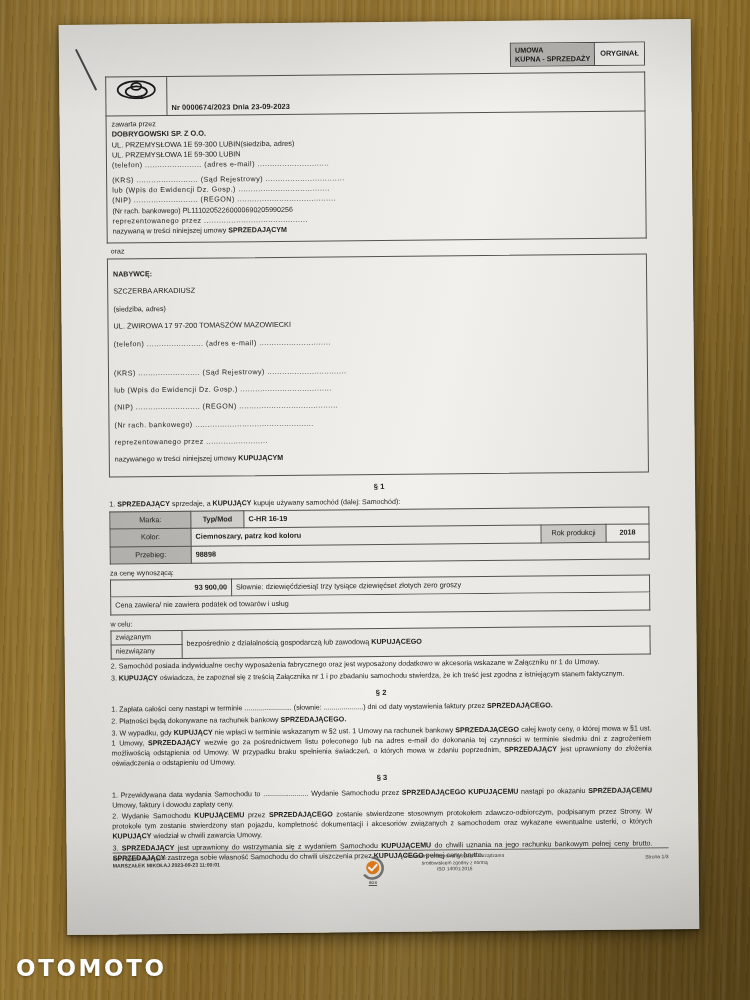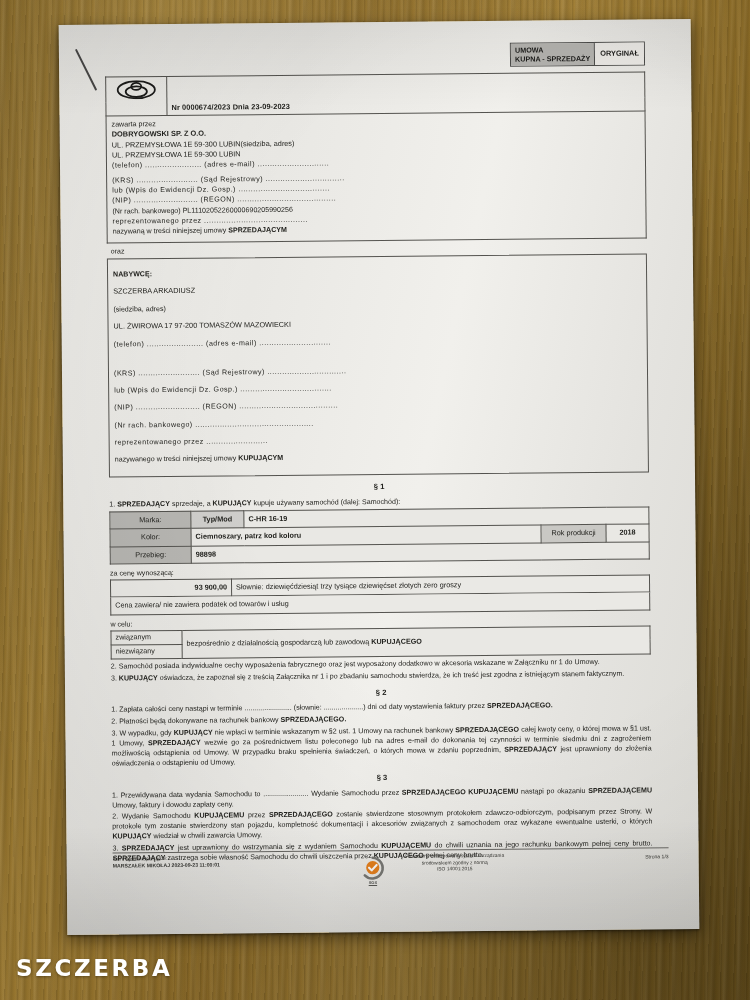--- a/index.html
+++ b/index.html
@@ -275,13 +275,13 @@
         <path d="M13 2.6 A10.4 10.4 0 1 1 5.0 20.2" fill="none" stroke="#7a7a76" stroke-width="2.6" stroke-linecap="round"></path>
         <circle cx="13" cy="12.6" r="6.6" fill="#e8821e"></circle>
         <path d="M9.3 12.6 l2.6 2.7 l5.0 -5.4" fill="none" stroke="#ffffff" stroke-width="2.1" stroke-linecap="round" stroke-linejoin="round"></path>
       </svg>
       <div class="sgs-txt">SGS</div>
     </div>
     <div class="foot-r">Strona 1/3</div>
   </div>
 </div>
 
-<div id="otomoto">SZCZERBA</div>
+<div id="otomoto">OTOMOTO</div>
 
 </body></html>

